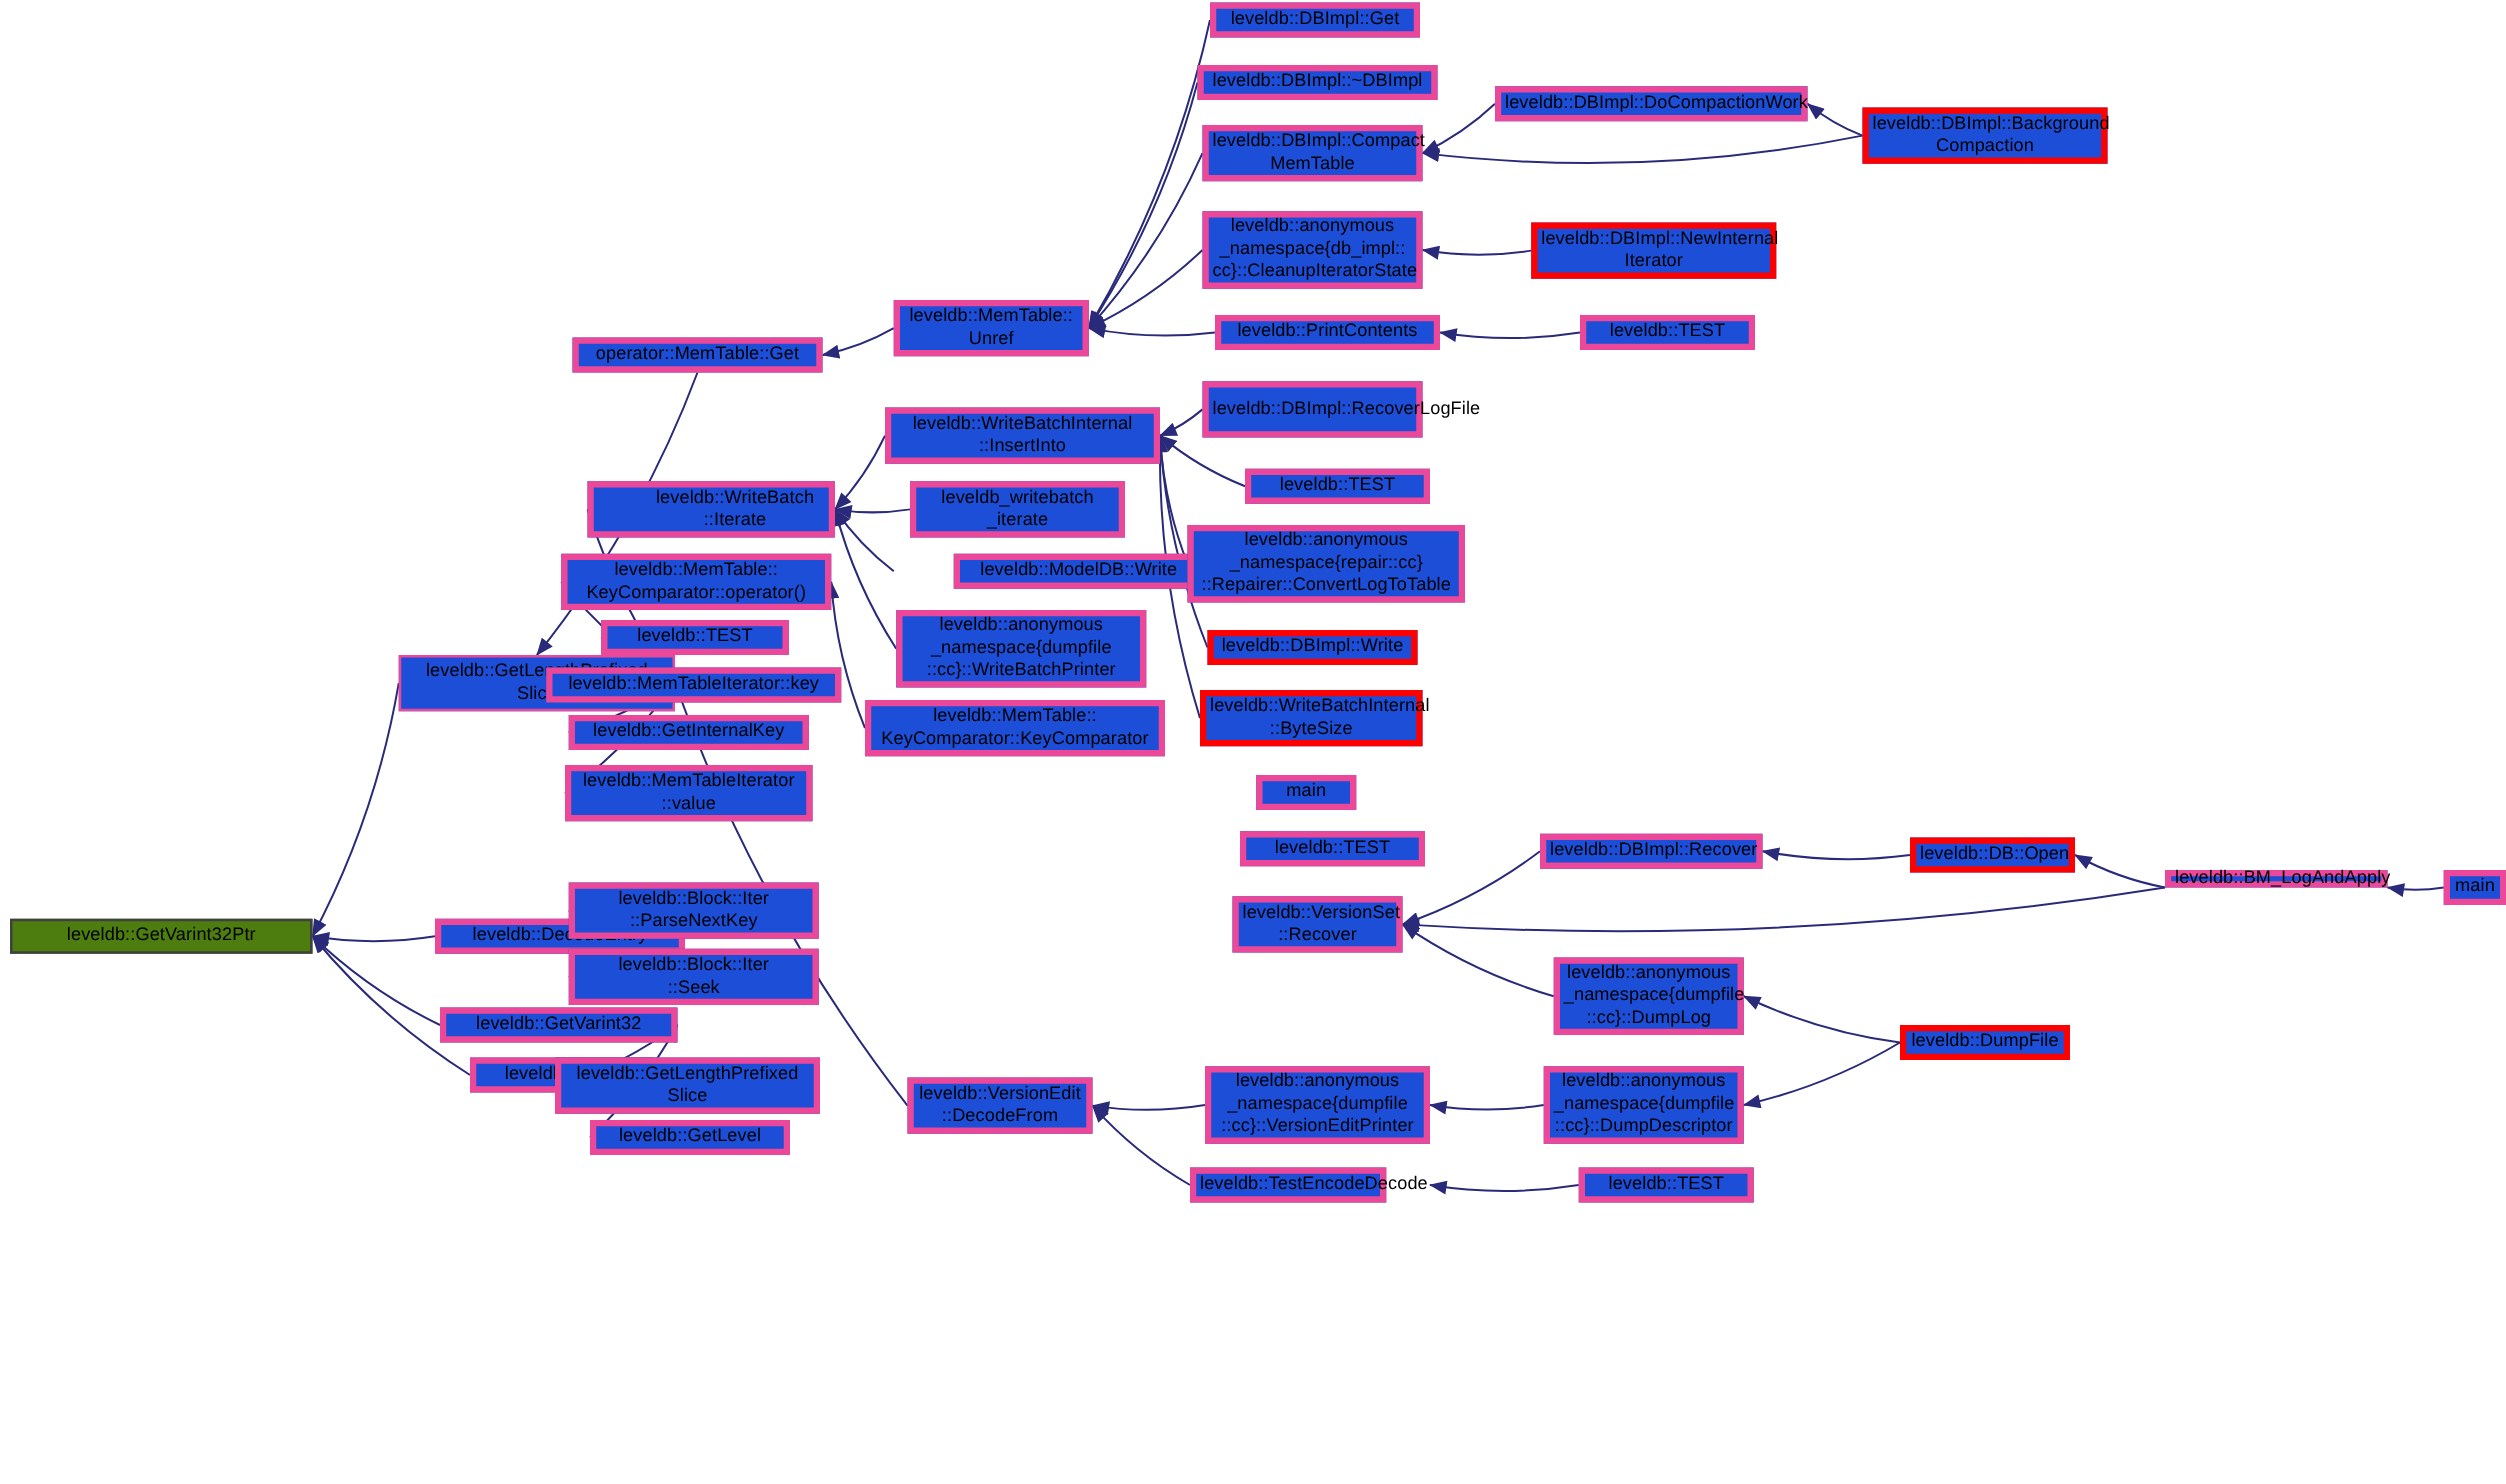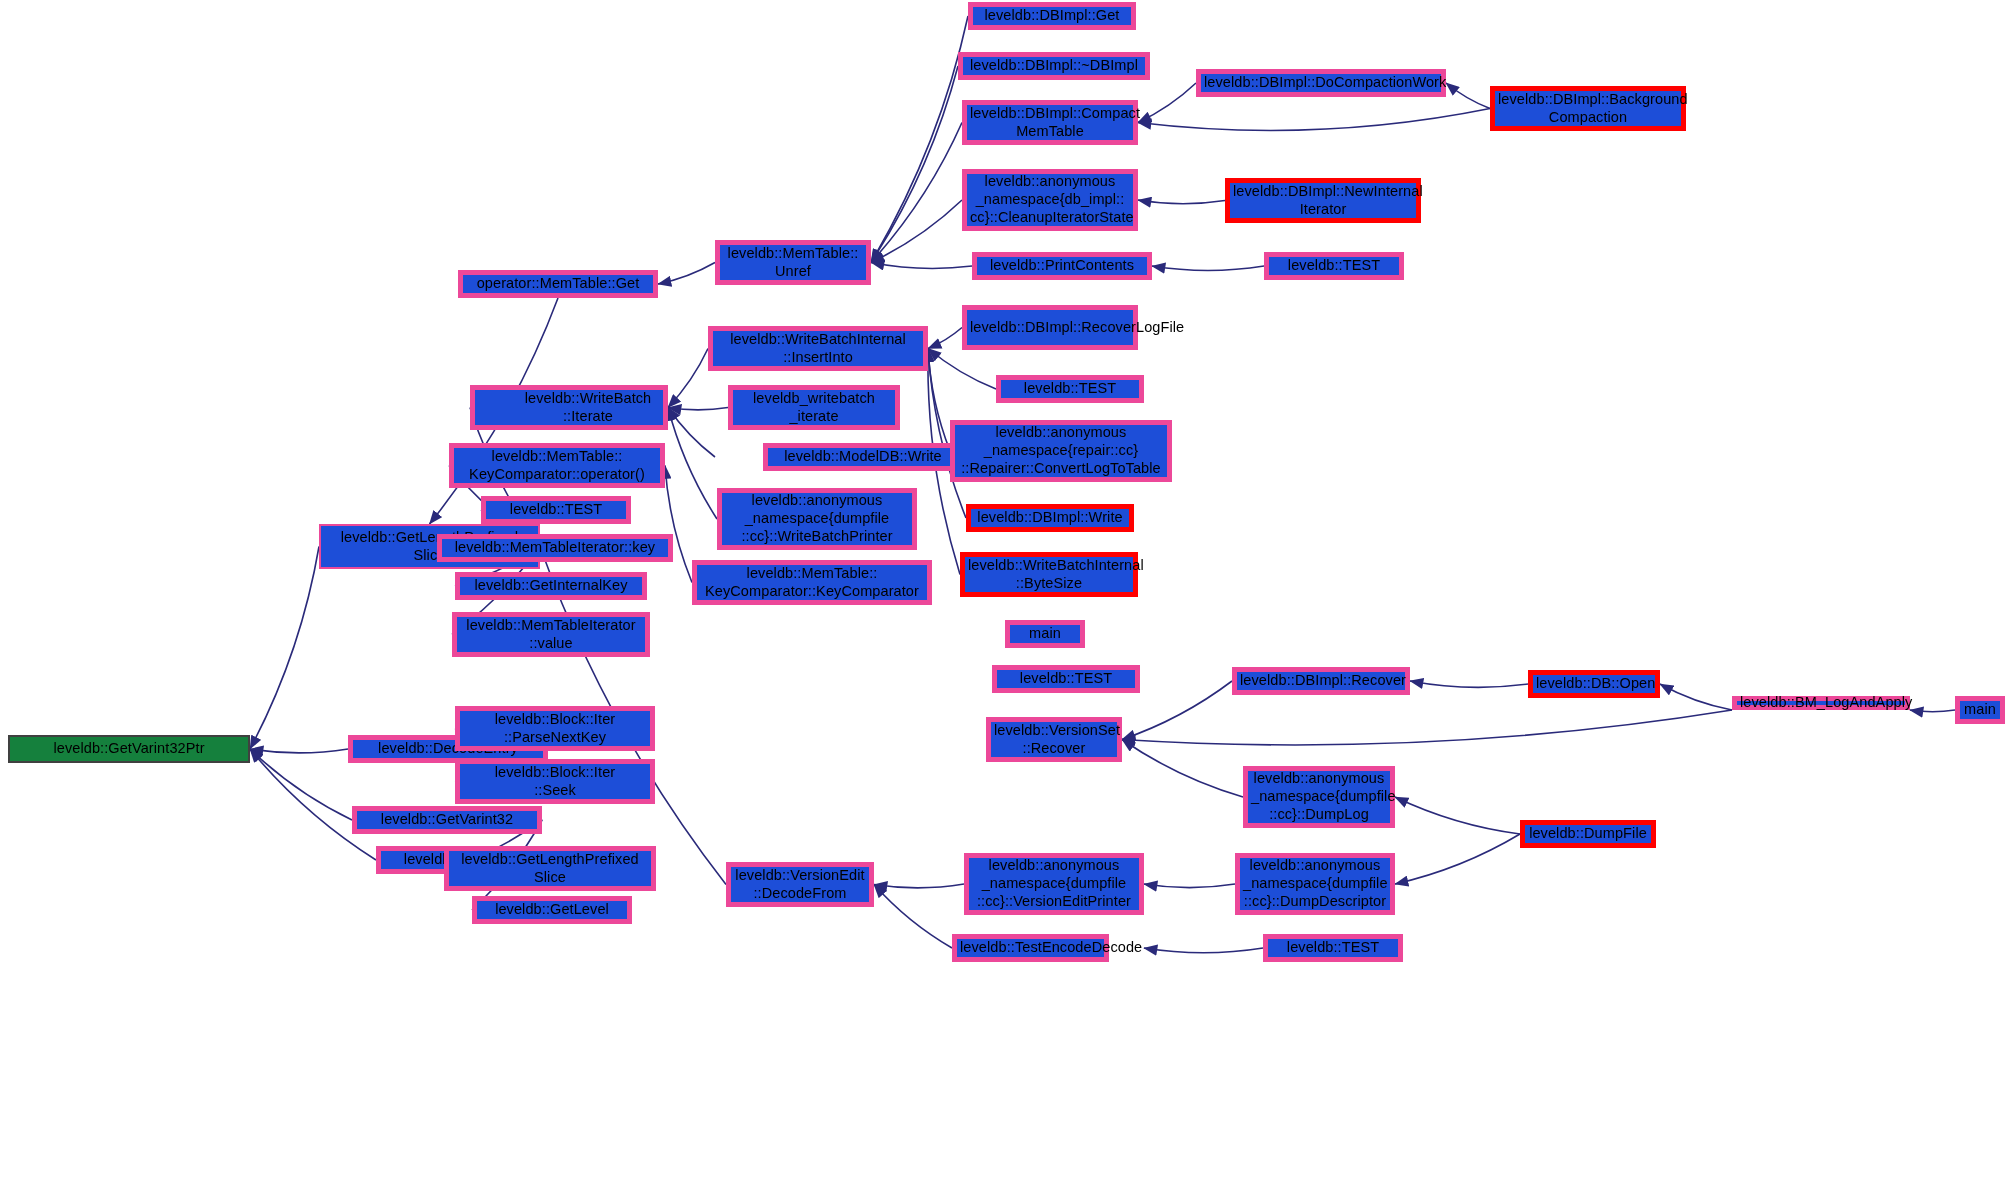--- a/index.html
+++ b/index.html
@@ -36,21 +36,21 @@
     line-height: 1.24;
     letter-spacing: 0.1px;
     white-space: pre-line;
     padding: 0 3px;
     cursor: pointer;
   }
   .node-box.red {
     border-color: #ff0000;
   }
   .node-box.root {
-    background: #15803d;
+    background: #4d7c0f;
     border-color: #404040;
   }
   .node-label {
     display: block;
     width: 100%;
     white-space: pre-line;
   }
 </style>
 </head>
 <body>

